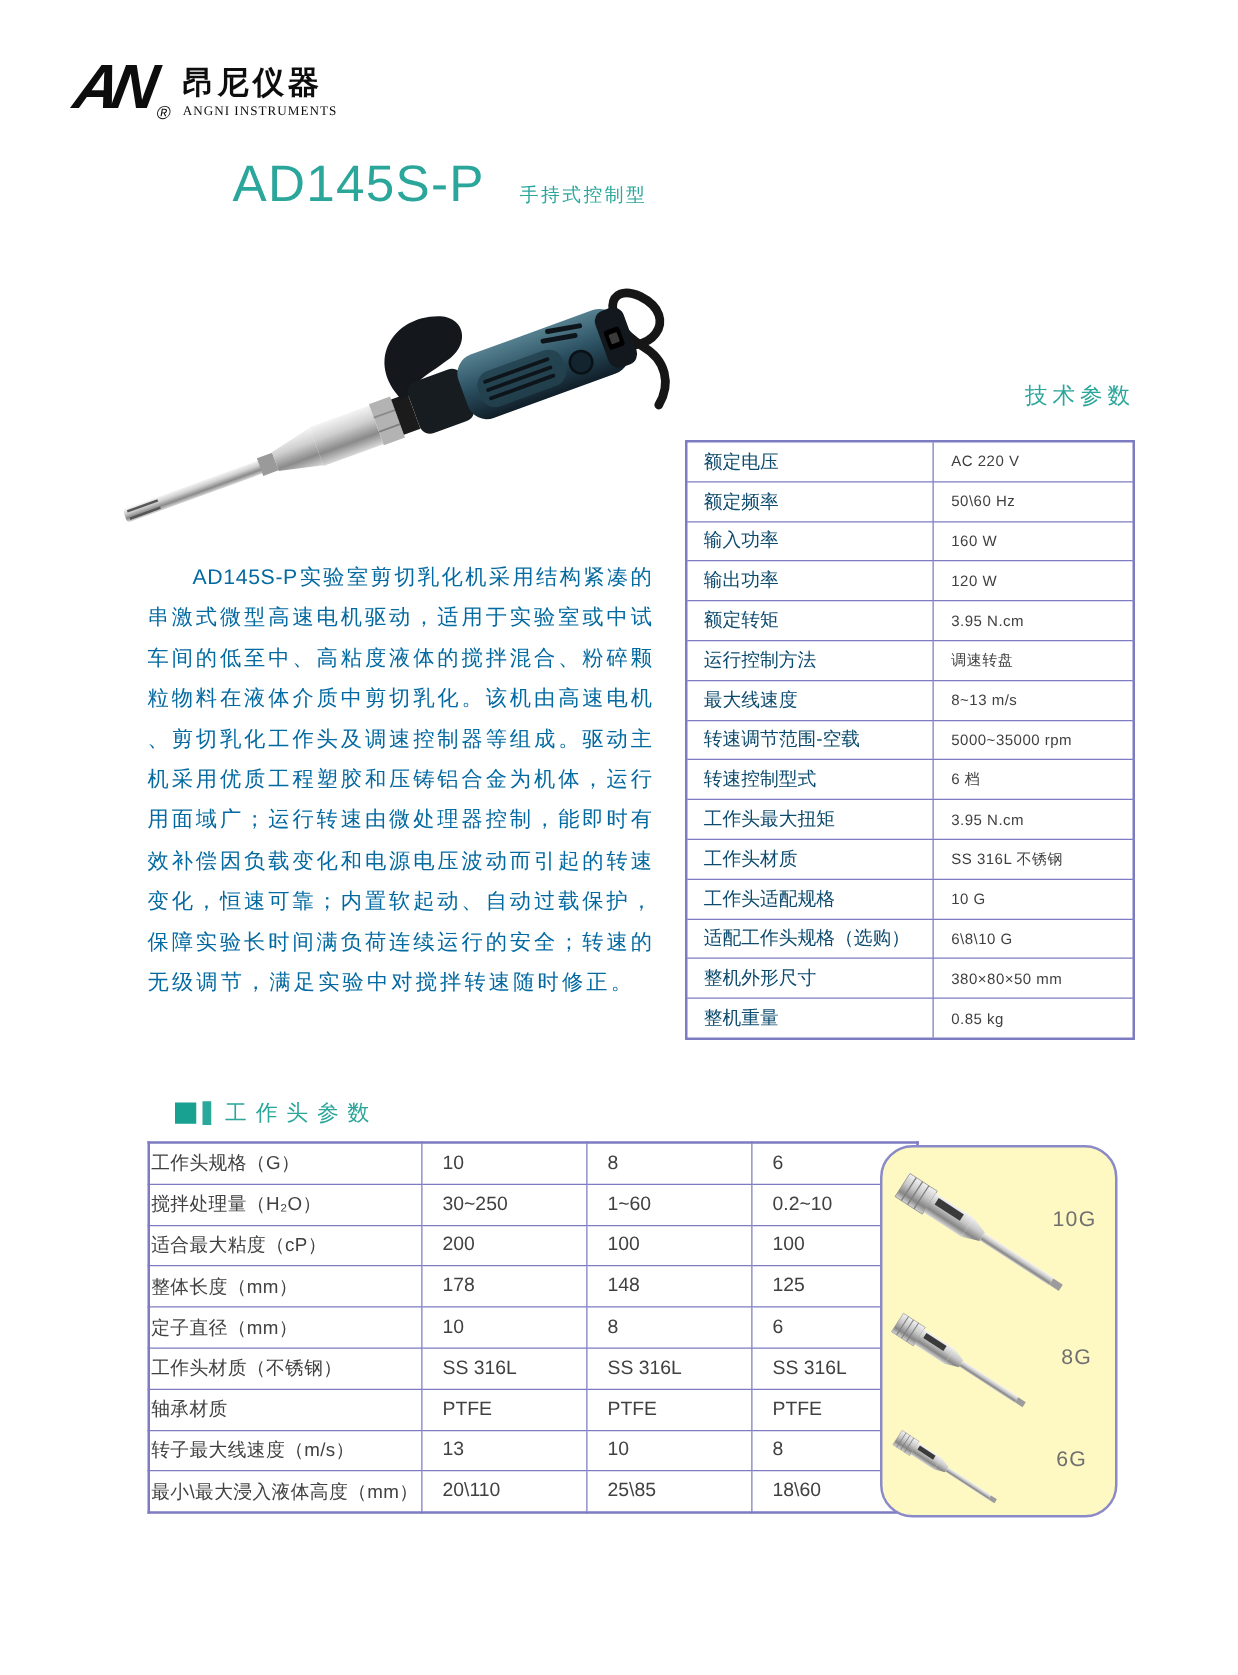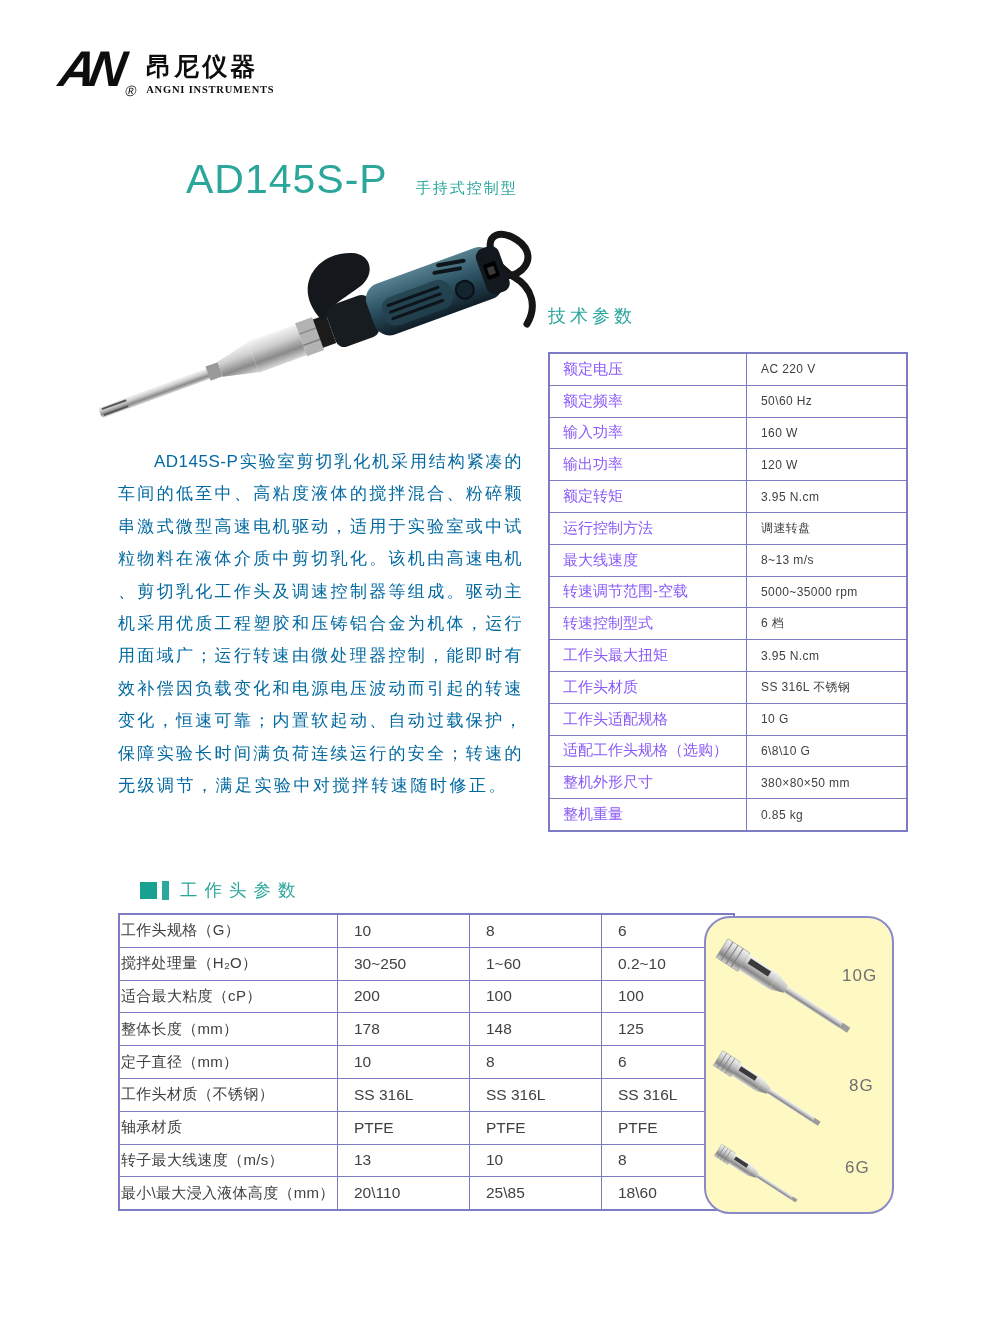--- a/index.html
+++ b/index.html
@@ -15,46 +15,46 @@
   .page{position:absolute;inset:0;background:#fff;}
 
   
   .logo{position:absolute;left:60px;top:44px;display:flex;gap:12px;align-items:flex-start;}
   .logo-an{position:relative;font-size:50px;line-height:1;font-weight:800;font-style:italic;
            letter-spacing:-6px;color:#0d0d0d;transform:skewX(-10deg);padding-right:14px;}
   .logo-an .reg{position:absolute;right:-6px;bottom:-4px;font-size:15px;font-style:normal;
            font-weight:400;letter-spacing:0;}
   .logo-names{padding-top:9px;}
   .logo-names .cn{font-size:25px;font-weight:700;letter-spacing:3px;color:#0d0d0d;line-height:1.1;}
-  .logo-names .en{font-family:"Liberation Serif", serif;font-weight:700;font-size:10.5px;
+  .logo-names .en{font-family:"Liberation Serif", serif;font-weight:400;font-size:10.5px;
            letter-spacing:0.8px;color:#0d0d0d;margin-top:3px;}
 
   
-  .title-row{position:absolute;left:186px;top:156px;display:flex;align-items:baseline;gap:28px;}
+  .title-row{position:absolute;left:186px;top:124px;display:flex;align-items:baseline;gap:28px;}
   .model{font-size:41px;color:var(--teal);letter-spacing:1px;font-weight:400;}
   .subtitle{font-size:15px;color:var(--teal);letter-spacing:2px;}
 
   
   .device{position:absolute;left:60px;top:228px;width:480px;height:210px;}
 
   
   .desc{position:absolute;left:118px;top:446px;width:404px;}
   .desc-line{font-size:17px;line-height:32.4px;height:32.4px;color:#0369a1;
              text-align:justify;text-align-last:justify;text-justify:inter-character;
              white-space:nowrap;letter-spacing:0.5px;}
   .desc-line.first{padding-left:36px;}
   .desc-line.last{text-align-last:left;letter-spacing:2.5px;}
 
   
-  .tech-title{position:absolute;left:548px;top:304px;width:360px;text-align:left;
+  .tech-title{position:absolute;left:548px;top:304px;width:360px;text-align:right;
               color:var(--teal);font-size:18px;letter-spacing:4px;}
   .tech-table{position:absolute;left:548px;top:352px;width:360px;border-collapse:collapse;
               table-layout:fixed;border:2px solid var(--tb);}
   .tech-table td{border:1px solid var(--tb);height:28.8px;vertical-align:middle;}
-  .tech-table td.lab{width:182px;padding-left:13px;font-size:15px;color:#8b5cf6;}
+  .tech-table td.lab{width:182px;padding-left:13px;font-size:15px;color:#0c4a6e;}
   .tech-table td.val{padding-left:14px;font-size:12px;color:#3f3f3f;letter-spacing:0.4px;}
 
   
   .head-sec{position:absolute;left:140px;top:878px;display:flex;align-items:center;gap:5px;}
   .sq{width:17px;height:17px;background:#18a091;}
   .bar{width:7px;height:19px;background:#2aa89c;margin-right:6px;}
   .head-sec-label{color:var(--teal);font-size:17.5px;letter-spacing:7px;}
 
   .head-table{position:absolute;left:118px;top:913px;width:559px;border-collapse:collapse;
               table-layout:fixed;border:2px solid var(--tb);}
@@ -131,22 +131,22 @@
       </g>
       <circle cx="385" cy="9" r="9" fill="#13242e" stroke="#0a1116" stroke-width="2"></circle>
       <rect x="406" y="-24" width="24" height="48" rx="9" fill="#12181d"></rect>
       <rect x="410" y="-8" width="13" height="16" rx="2" fill="#000"></rect>
       <rect x="413" y="-4" width="7" height="8" rx="1" fill="#3a3a3a"></rect>
     </g>
   </svg>
 
   <div class="desc">
       <div class="desc-line first">AD145S-P实验室剪切乳化机采用结构紧凑的</div>
+      <div class="desc-line">串激式微型高速电机驱动，适用于实验室或中试</div>
       <div class="desc-line">车间的低至中、高粘度液体的搅拌混合、粉碎颗</div>
-      <div class="desc-line">串激式微型高速电机驱动，适用于实验室或中试</div>
       <div class="desc-line">粒物料在液体介质中剪切乳化。该机由高速电机</div>
       <div class="desc-line">、剪切乳化工作头及调速控制器等组成。驱动主</div>
       <div class="desc-line">机采用优质工程塑胶和压铸铝合金为机体，运行</div>
       <div class="desc-line">用面域广；运行转速由微处理器控制，能即时有</div>
       <div class="desc-line">效补偿因负载变化和电源电压波动而引起的转速</div>
       <div class="desc-line">变化，恒速可靠；内置软起动、自动过载保护，</div>
       <div class="desc-line">保障实验长时间满负荷连续运行的安全；转速的</div>
       <div class="desc-line last">无级调节，满足实验中对搅拌转速随时修正。</div>
     </div>
 

